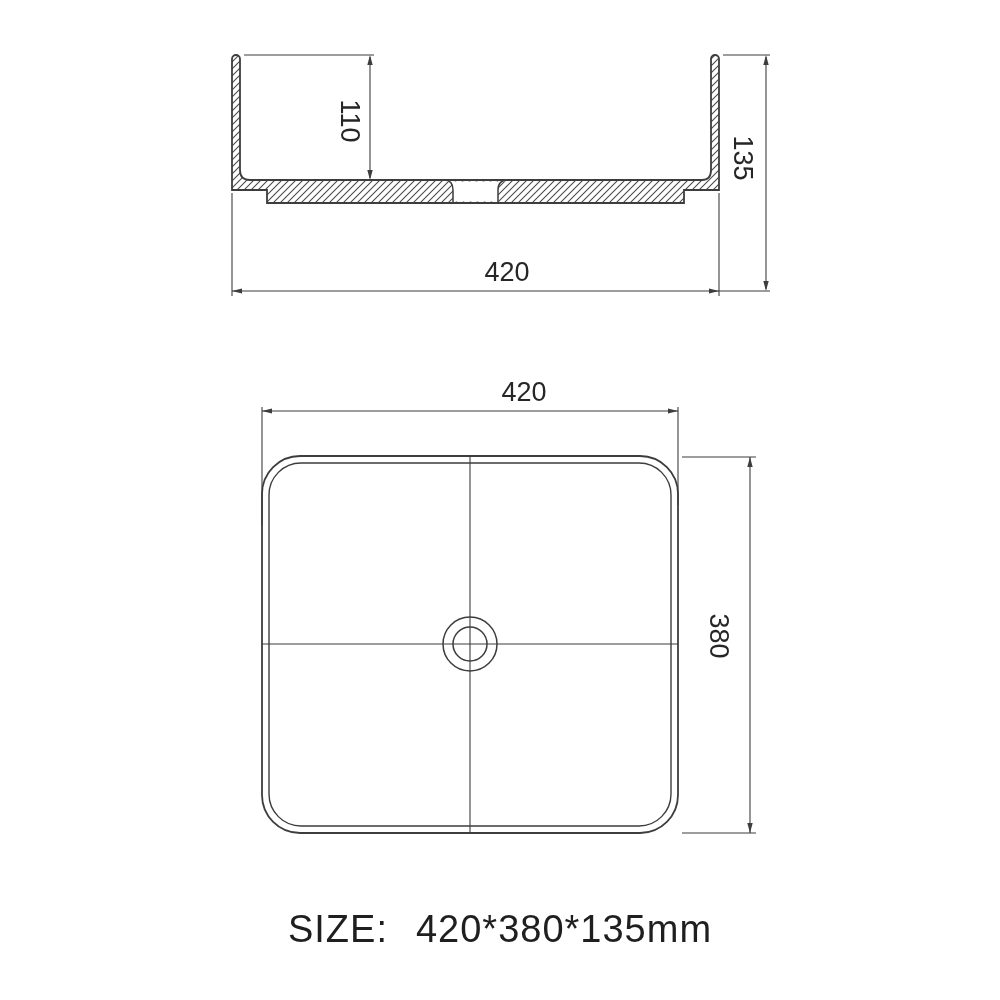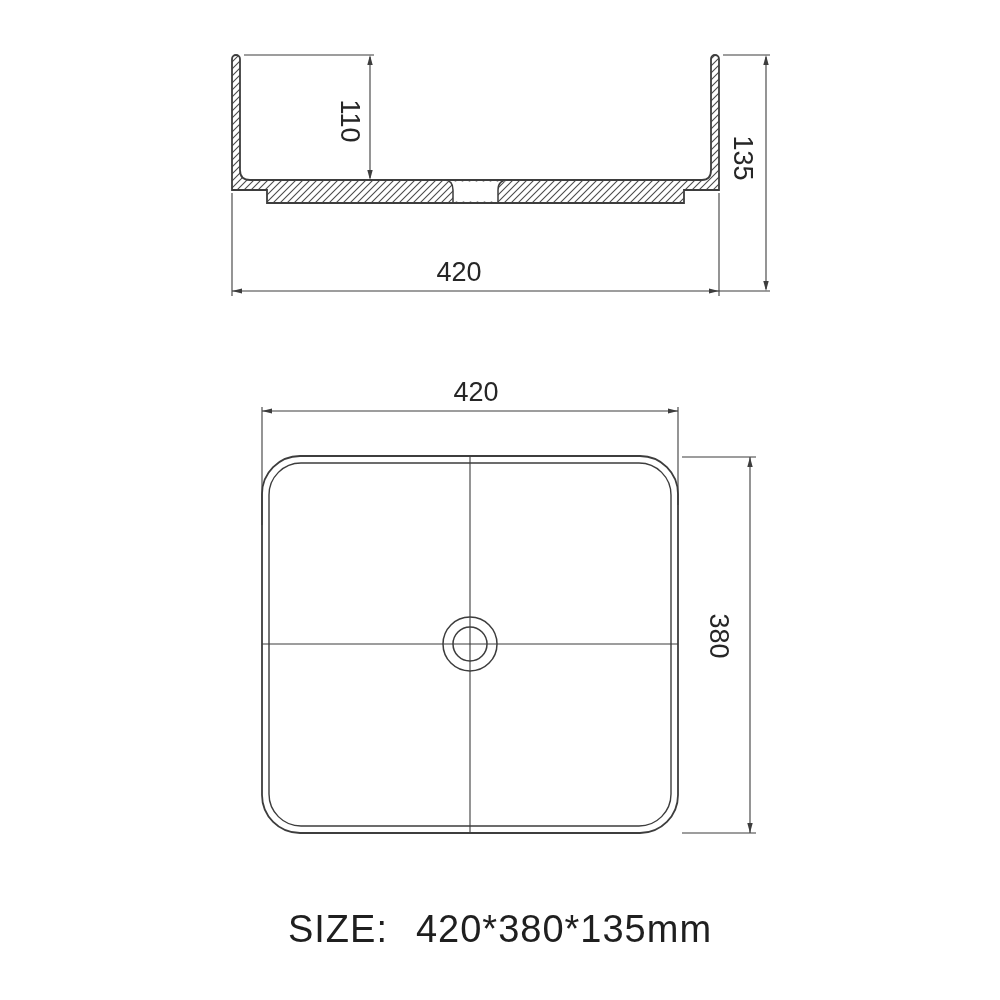--- a/index.html
+++ b/index.html
@@ -11,21 +11,21 @@
     overflow:hidden;
   }
   .drawing-svg{position:absolute;left:0;top:0;}
   .dim-label{
     position:absolute;
     font-size:27px;
     color:#262626;
     white-space:nowrap;
     line-height:1;
   }
-  .dim-label.hor{transform:translate(-50%,-50%);}
+  .dim-label.hor{transform:translate(-50%,-50%);margin-left:48px;}
   .dim-label.rot{transform:translate(-50%,-50%) rotate(90deg);}
   .caption{
     position:absolute;
     left:0;top:908px;width:100%;
     text-align:center;
     font-size:38px;
     color:#1f1f1f;
     letter-spacing:1px;
   }
   .caption .value{margin-left:28px;}

